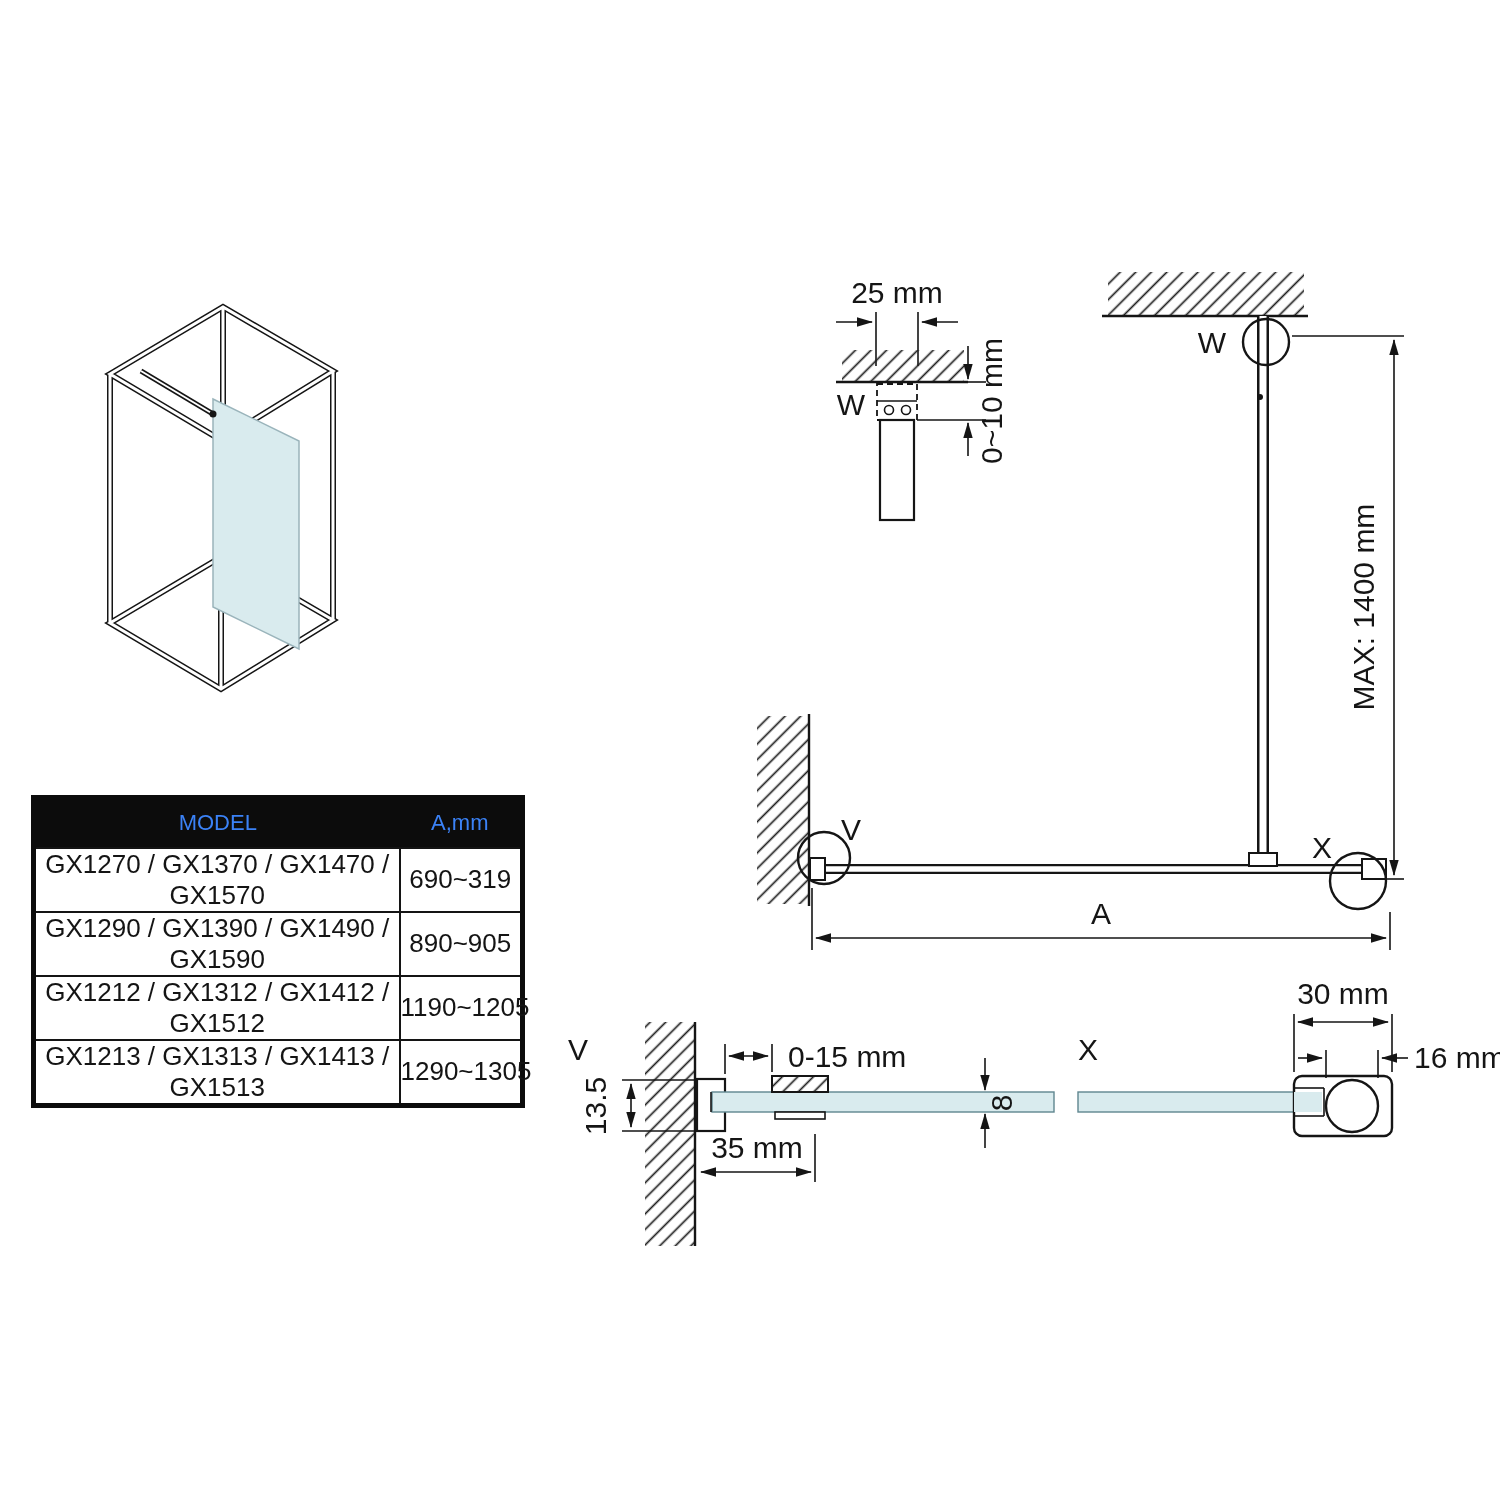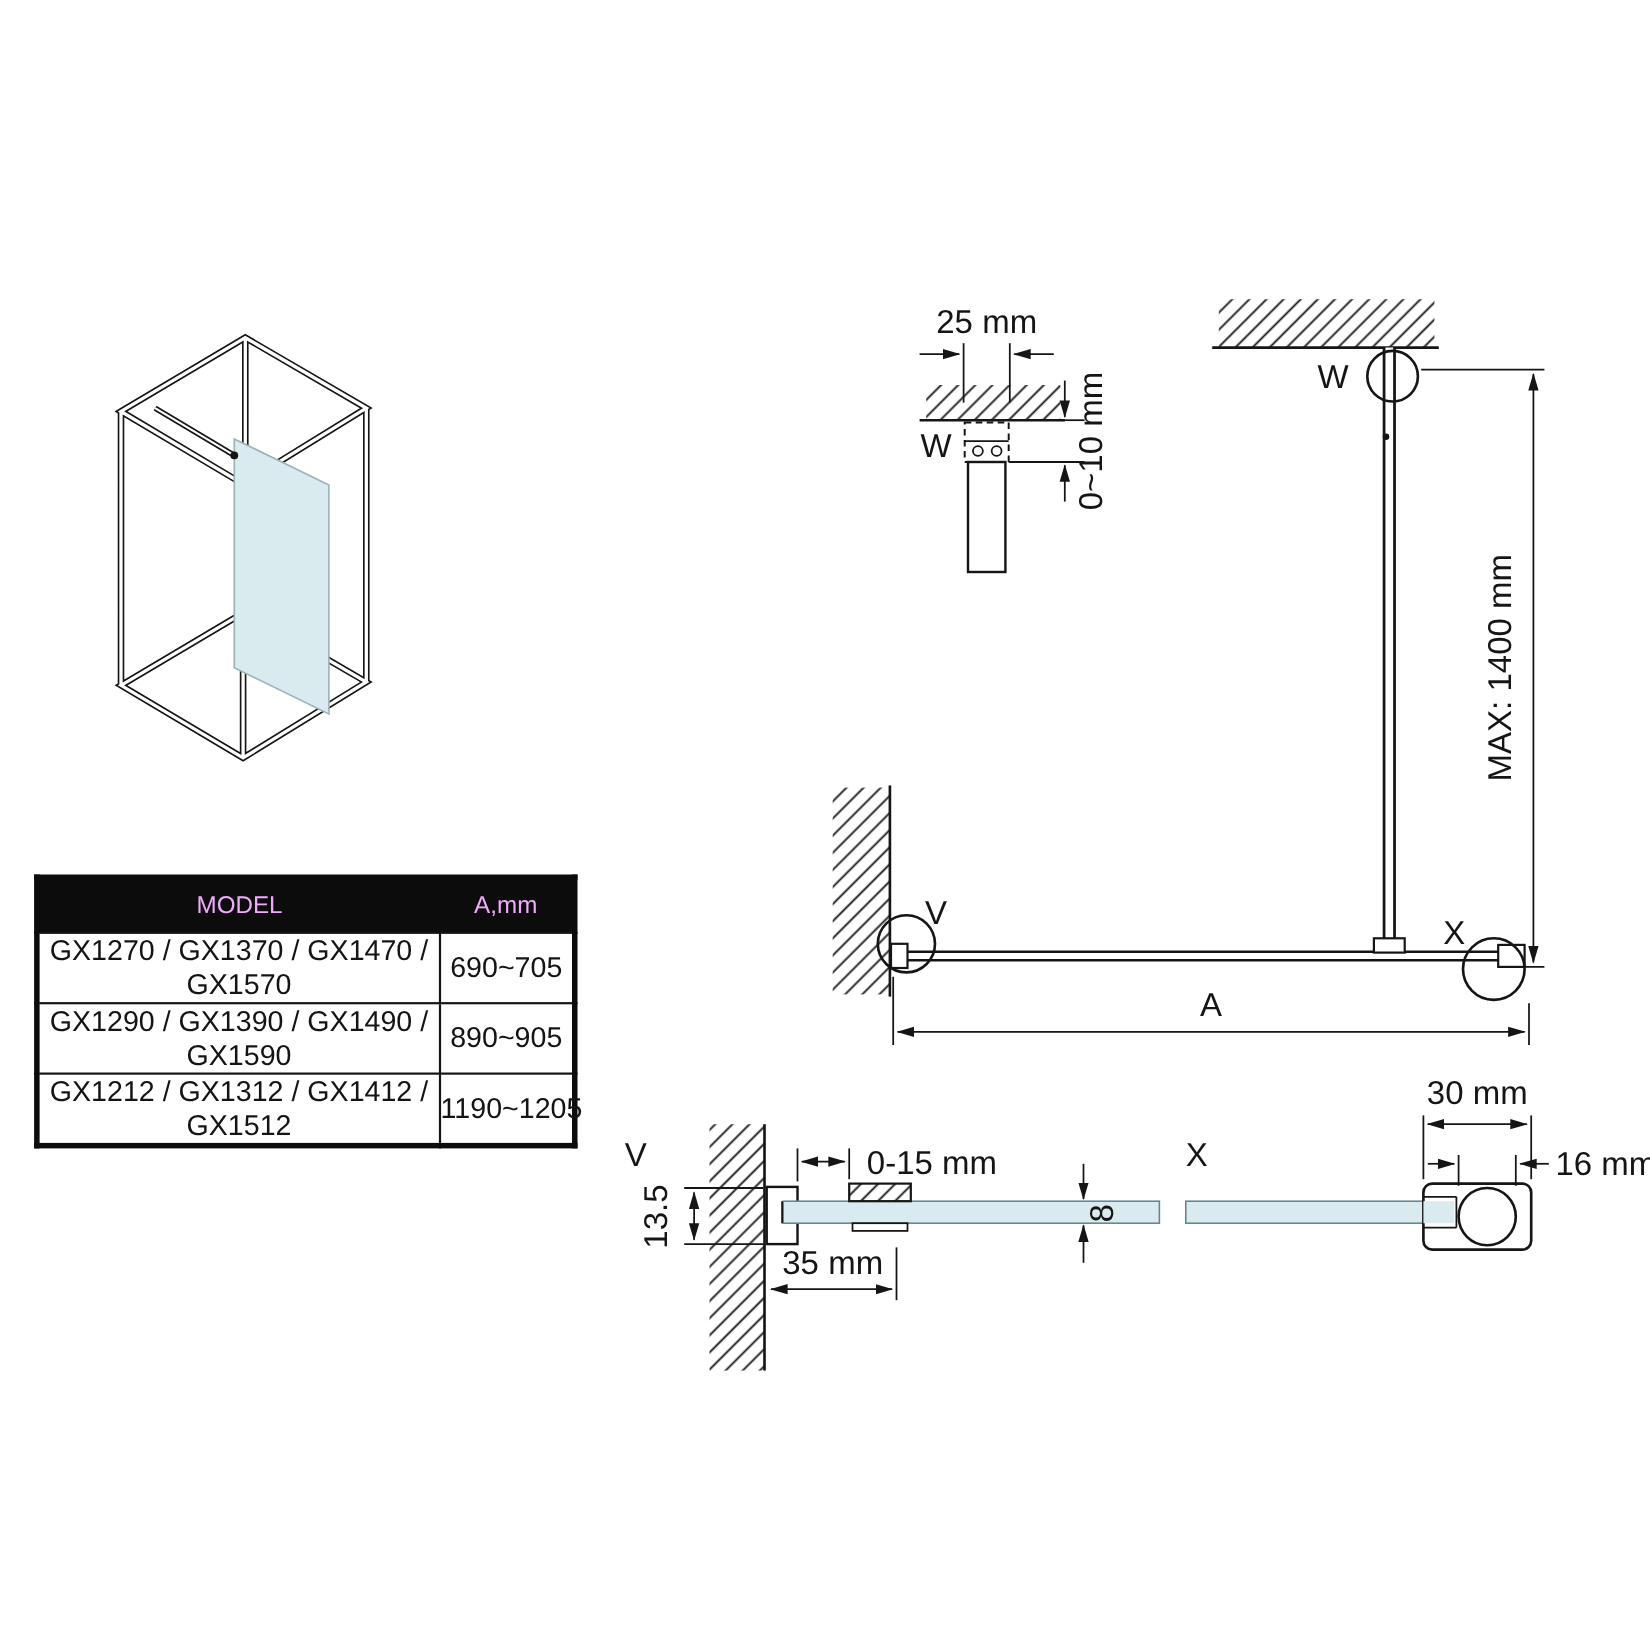--- a/index.html
+++ b/index.html
@@ -7,21 +7,21 @@
               font-family:"Liberation Sans", sans-serif; }
   .page { position:absolute; left:0; top:0; width:1276px; height:1500px; background:#fff; }
   svg.drawing { position:absolute; left:0; top:0; width:1500px; height:1500px; }
   svg text { font-family:"Liberation Sans", sans-serif; fill:#151515; font-size:30px; }
   .ln   { stroke:#151515; stroke-width:2.4; fill:none; }
   .thin { stroke:#151515; stroke-width:1.6; fill:none; }
 
   table.model-table { position:absolute; left:31px; top:795px; width:489px;
                       border-collapse:collapse; border:5px solid #0c0c0c;
                       background:#fff; table-layout:fixed; }
-  table.model-table th { background:#0c0c0c; color:#f0abfc; font-size:22px;
+  table.model-table th { background:#0c0c0c; color:#3b82f6; font-size:22px;
                          font-weight:400; height:50px; text-align:center; }
   table.model-table td { border:2px solid #141414; font-size:26px; color:#141414;
                          text-align:center; height:45px; vertical-align:middle; }
   table.model-table col.c-model { width:366px; }
   table.model-table col.c-a     { width:123px; }
 </style>
 </head>
 <body>
 
 <div class="page">
@@ -162,26 +162,30 @@
       </colgroup>
     <thead>
       <tr>
         <th>MODEL</th>
         <th>A,mm</th>
       </tr>
     </thead>
     <tbody>
       <tr>
         <td>GX1270 / GX1370 / GX1470 / GX1570</td>
-        <td>690~705</td>
+        <td>690~319</td>
       </tr>
       <tr>
         <td>GX1290 / GX1390 / GX1490 / GX1590</td>
         <td>890~905</td>
       </tr>
       <tr>
         <td>GX1212 / GX1312 / GX1412 / GX1512</td>
         <td>1190~1205</td>
       </tr>
+      <tr>
+        <td>GX1213 / GX1313 / GX1413 / GX1513</td>
+        <td>1290~1305</td>
+      </tr>
     </tbody>
   </table>
 
 </div>
 
 </body></html>

